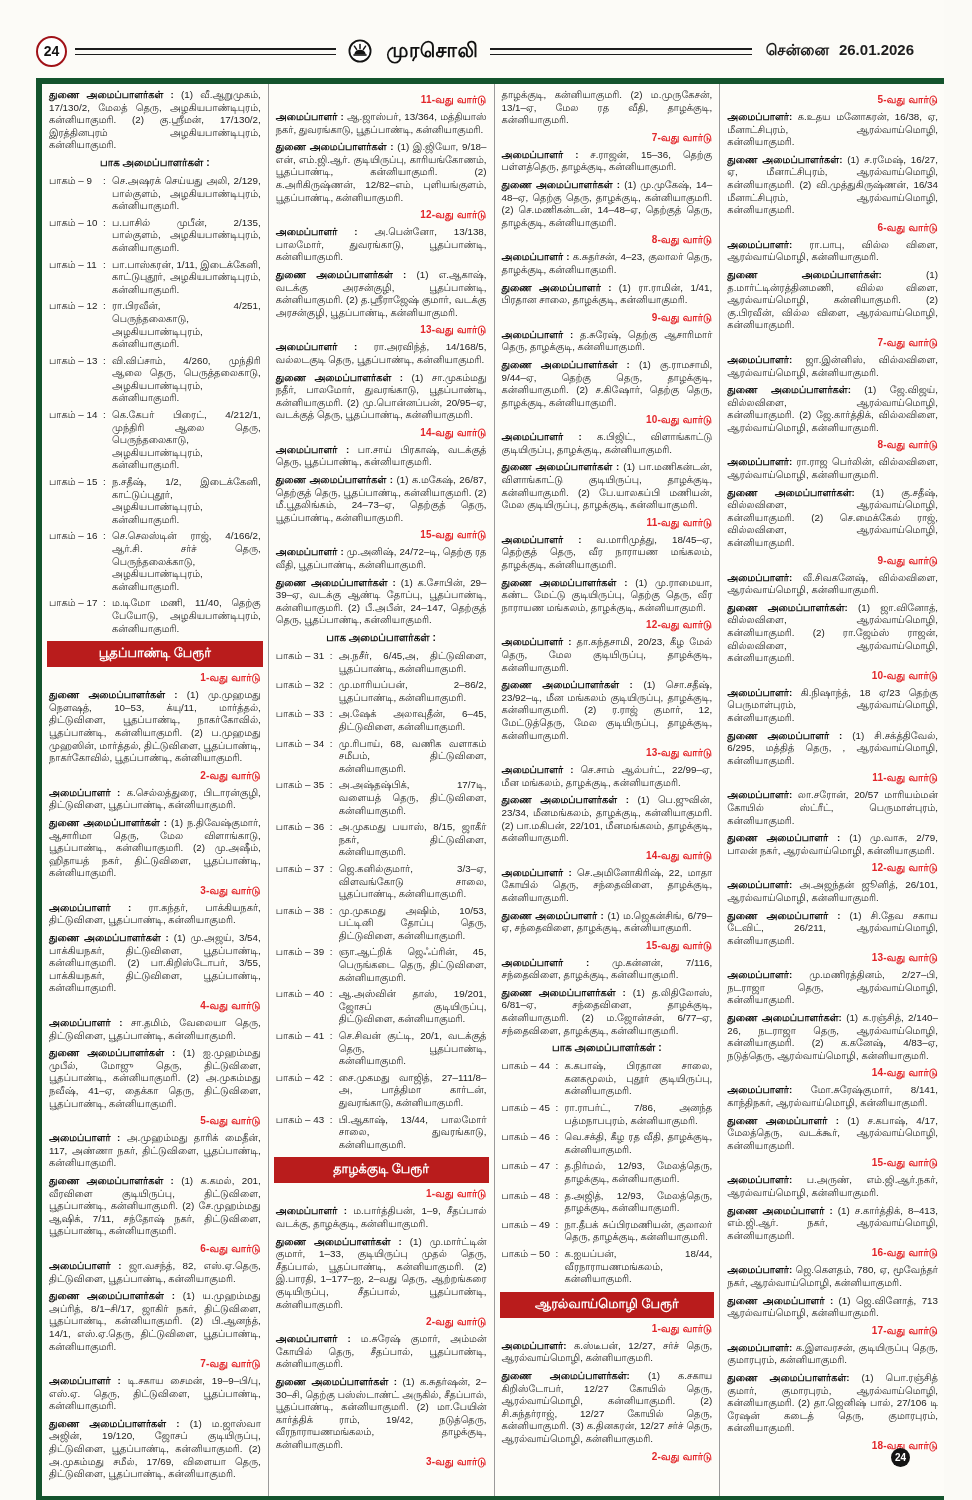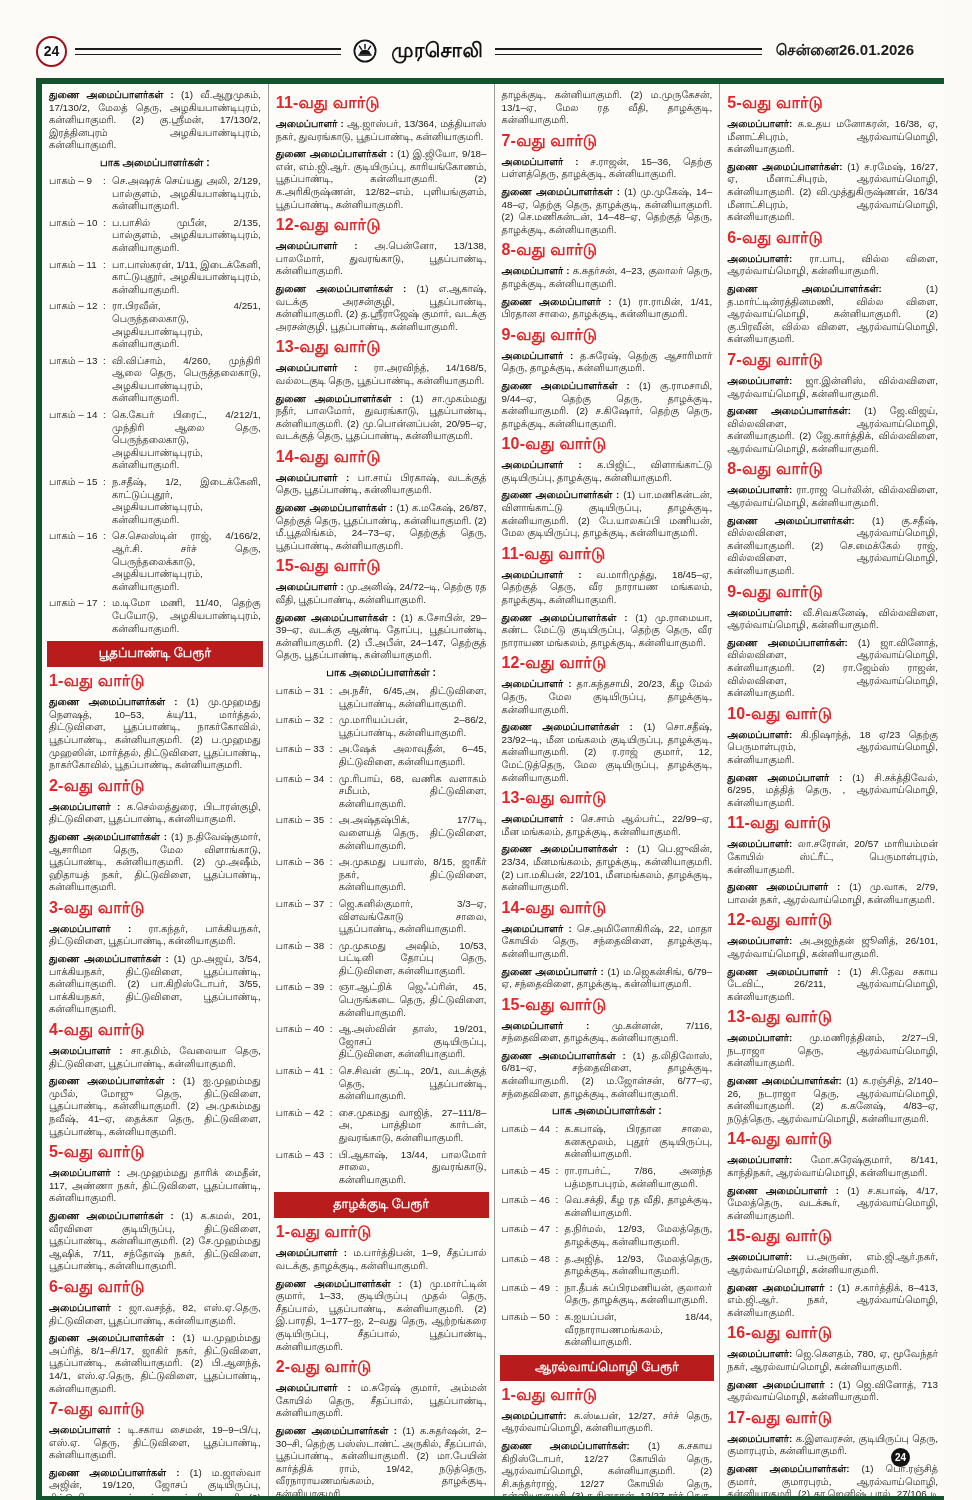--- a/index.html
+++ b/index.html
@@ -20,42 +20,42 @@
   .pagenum-badge{
     width:27px;height:27px;border-radius:50%;
     border:2.5px solid #a01218;color:#111;
     display:flex;align-items:center;justify-content:center;
     font-weight:bold;font-size:14px;flex:none;background:#fff;
   }
   .mast-rule{flex:1;height:4px;border-top:2.5px solid #1c1c1c;border-bottom:1px solid #1c1c1c;}
   .brand{display:flex;align-items:center;gap:14px;flex:none;padding:0 4px;}
   .sun-icon{width:24px;height:24px;flex:none;display:block;}
   .mast-title{font-weight:bold;font-size:20px;color:#111;letter-spacing:0.5px;}
-  .edition{flex:none;display:flex;align-items:baseline;padding-left:6px;}
+  .edition{flex:none;display:flex;gap:10px;align-items:baseline;padding-left:6px;}
   .edition .ed-name{font-weight:bold;font-size:15px;}
   .edition .ed-date{font-weight:bold;font-size:15px;}
 
   
   .content{
     position:absolute;top:78px;left:36px;width:903px;height:1412px;
     border:6px solid #14532d;
     display:grid;grid-template-columns:repeat(4,1fr);
     background:#fdfcf8;
   }
   .col{padding:5px 7px 4px 7px;overflow:hidden;}
   .col + .col{border-left:1px solid #9a9a9a;}
 
   .para{
     margin:0 0 5px 0;font-size:9.8px;line-height:12.6px;
     text-align:justify;text-justify:inter-word;color:#222;
   }
   .para b{color:#111;}
   .ward{
-    margin:5px 0 4px 0;text-align:left;
-    color:#e2262a;font-size:16px;font-weight:bold;letter-spacing:0.2px;
+    margin:5px 0 4px 0;text-align:right;
+    color:#e2262a;font-size:10px;font-weight:bold;letter-spacing:0.2px;
   }
   .banner{
     margin:6px -2px 5px -2px;background:#b91c1c;color:#ffffff;
     text-align:center;font-weight:bold;font-size:12.8px;
     padding:4px 0 5px 0;
   }
   .subhead{
     margin:4px 0 5px 0;text-align:center;
     font-size:10.3px;font-weight:bold;color:#111;
   }

